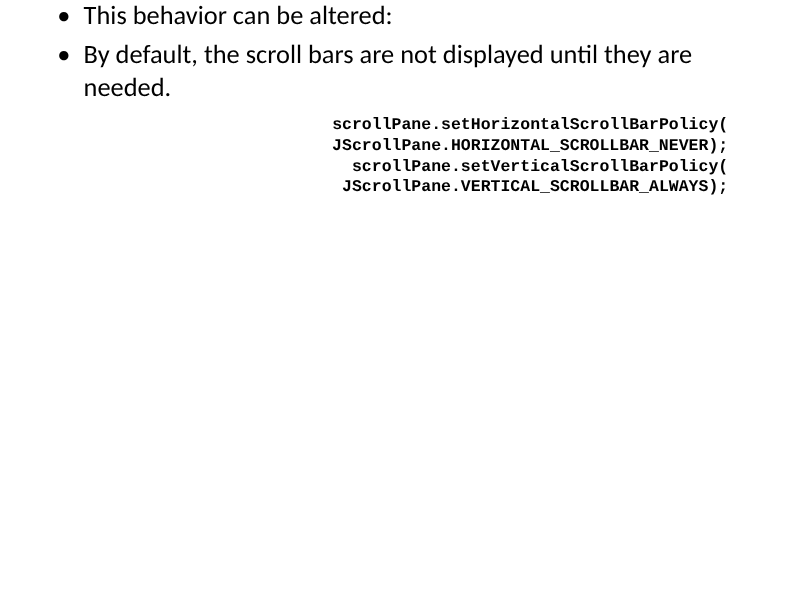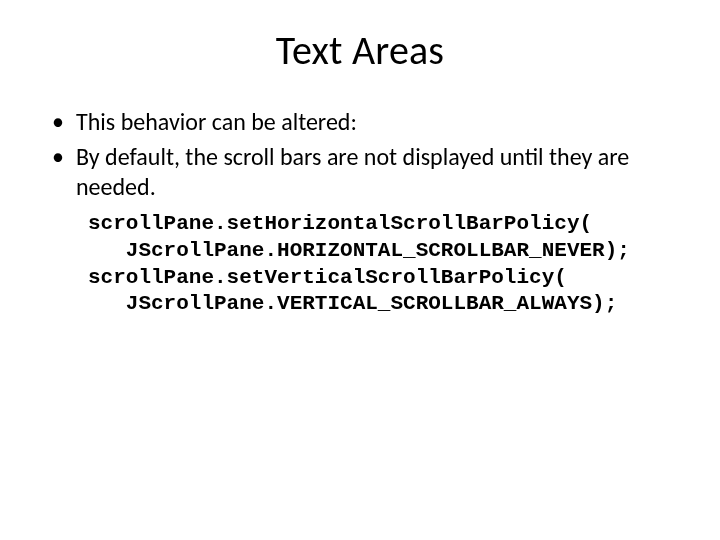--- a/index.html
+++ b/index.html
@@ -50,40 +50,40 @@
     font-size: 24px;
     line-height: 1.22;
   }
   .mono {
     font-family: "Courier New", Courier, monospace;
     font-size: 23px;
   }
   .code-block {
     margin: 10px 0 0 38px;
     font-family: "Courier New", Courier, monospace;
-    font-size: 21px;
+    font-size: 15px;
     font-weight: bold;
     line-height: 1.28;
     white-space: pre;
+    text-align: right;
   }
   .footer {
     position: absolute;
     bottom: 22px;
     left: 0;
     width: 100%;
     font-size: 13px;
     color: #a6a6a6;
   }
 </style>
 </head>
 <body>
 
 <div class="slide">
 
-  <div class="title">Text Areas</div>
 
   <div class="content">
     <ul class="bullets">
       <li>
         <span>This behavior can be altered:</span>
       </li>
       <li>
         <span>By default, the scroll bars are not displayed until they are needed.</span>
       </li>
     </ul>

